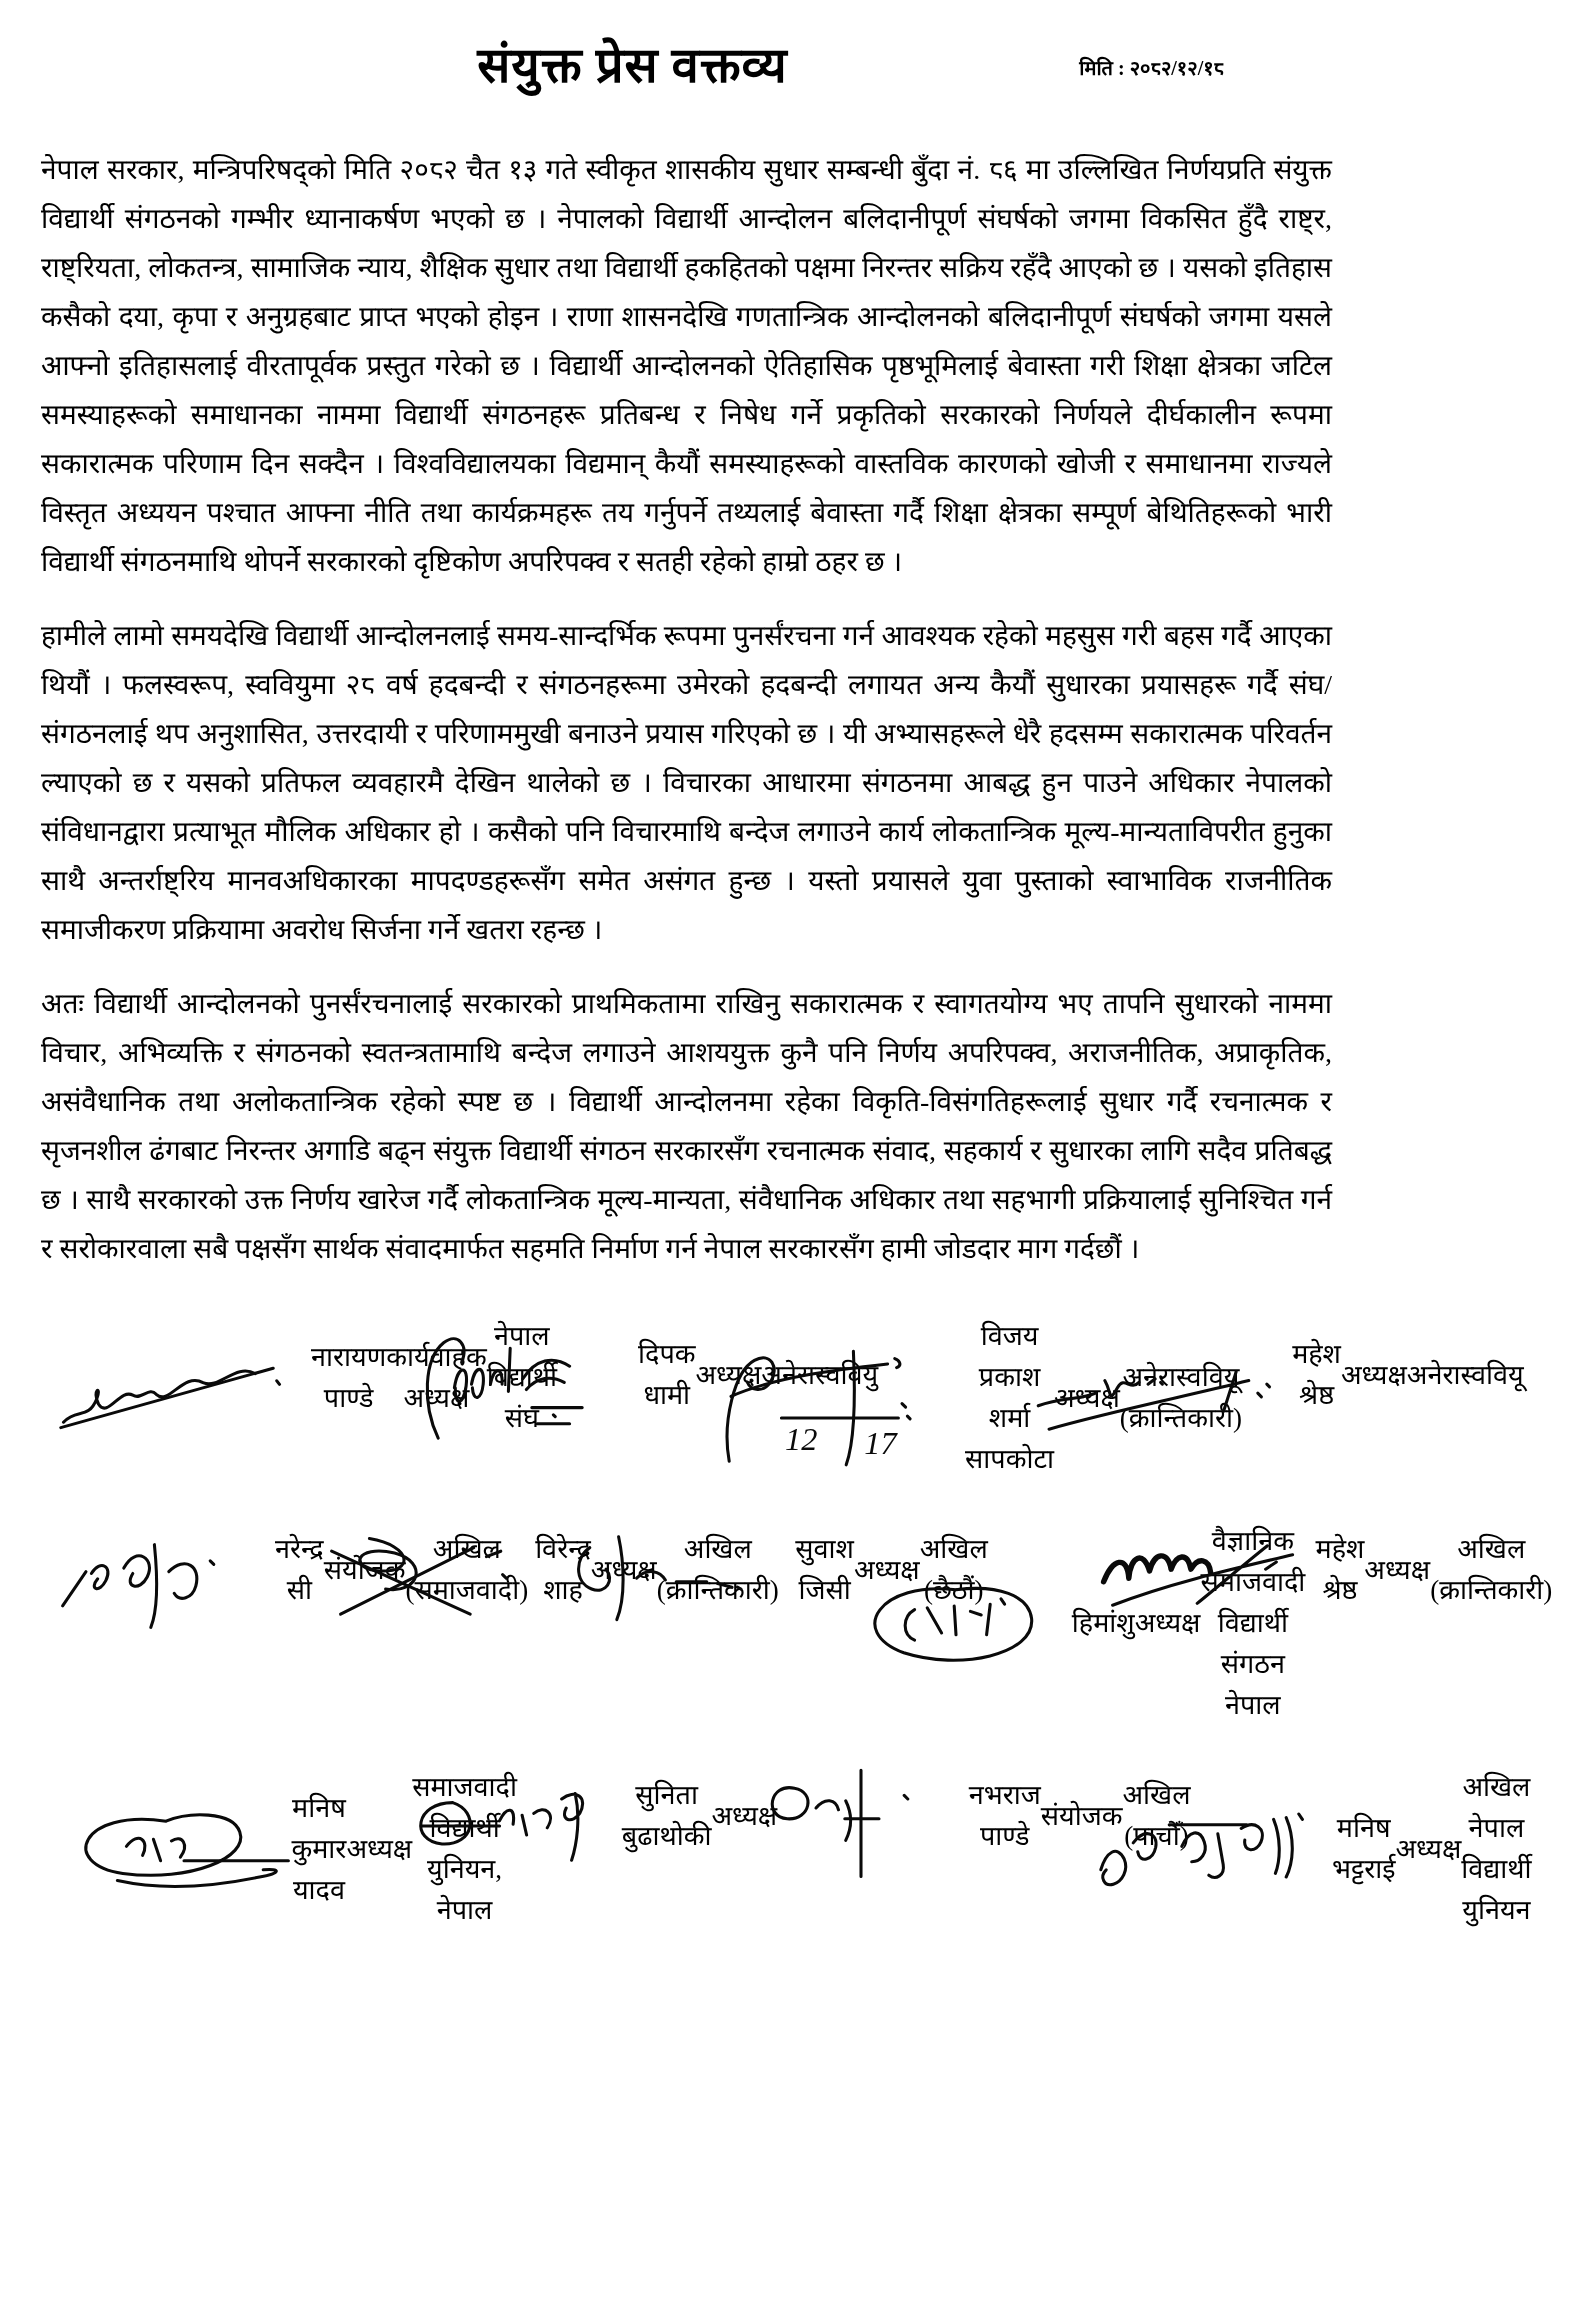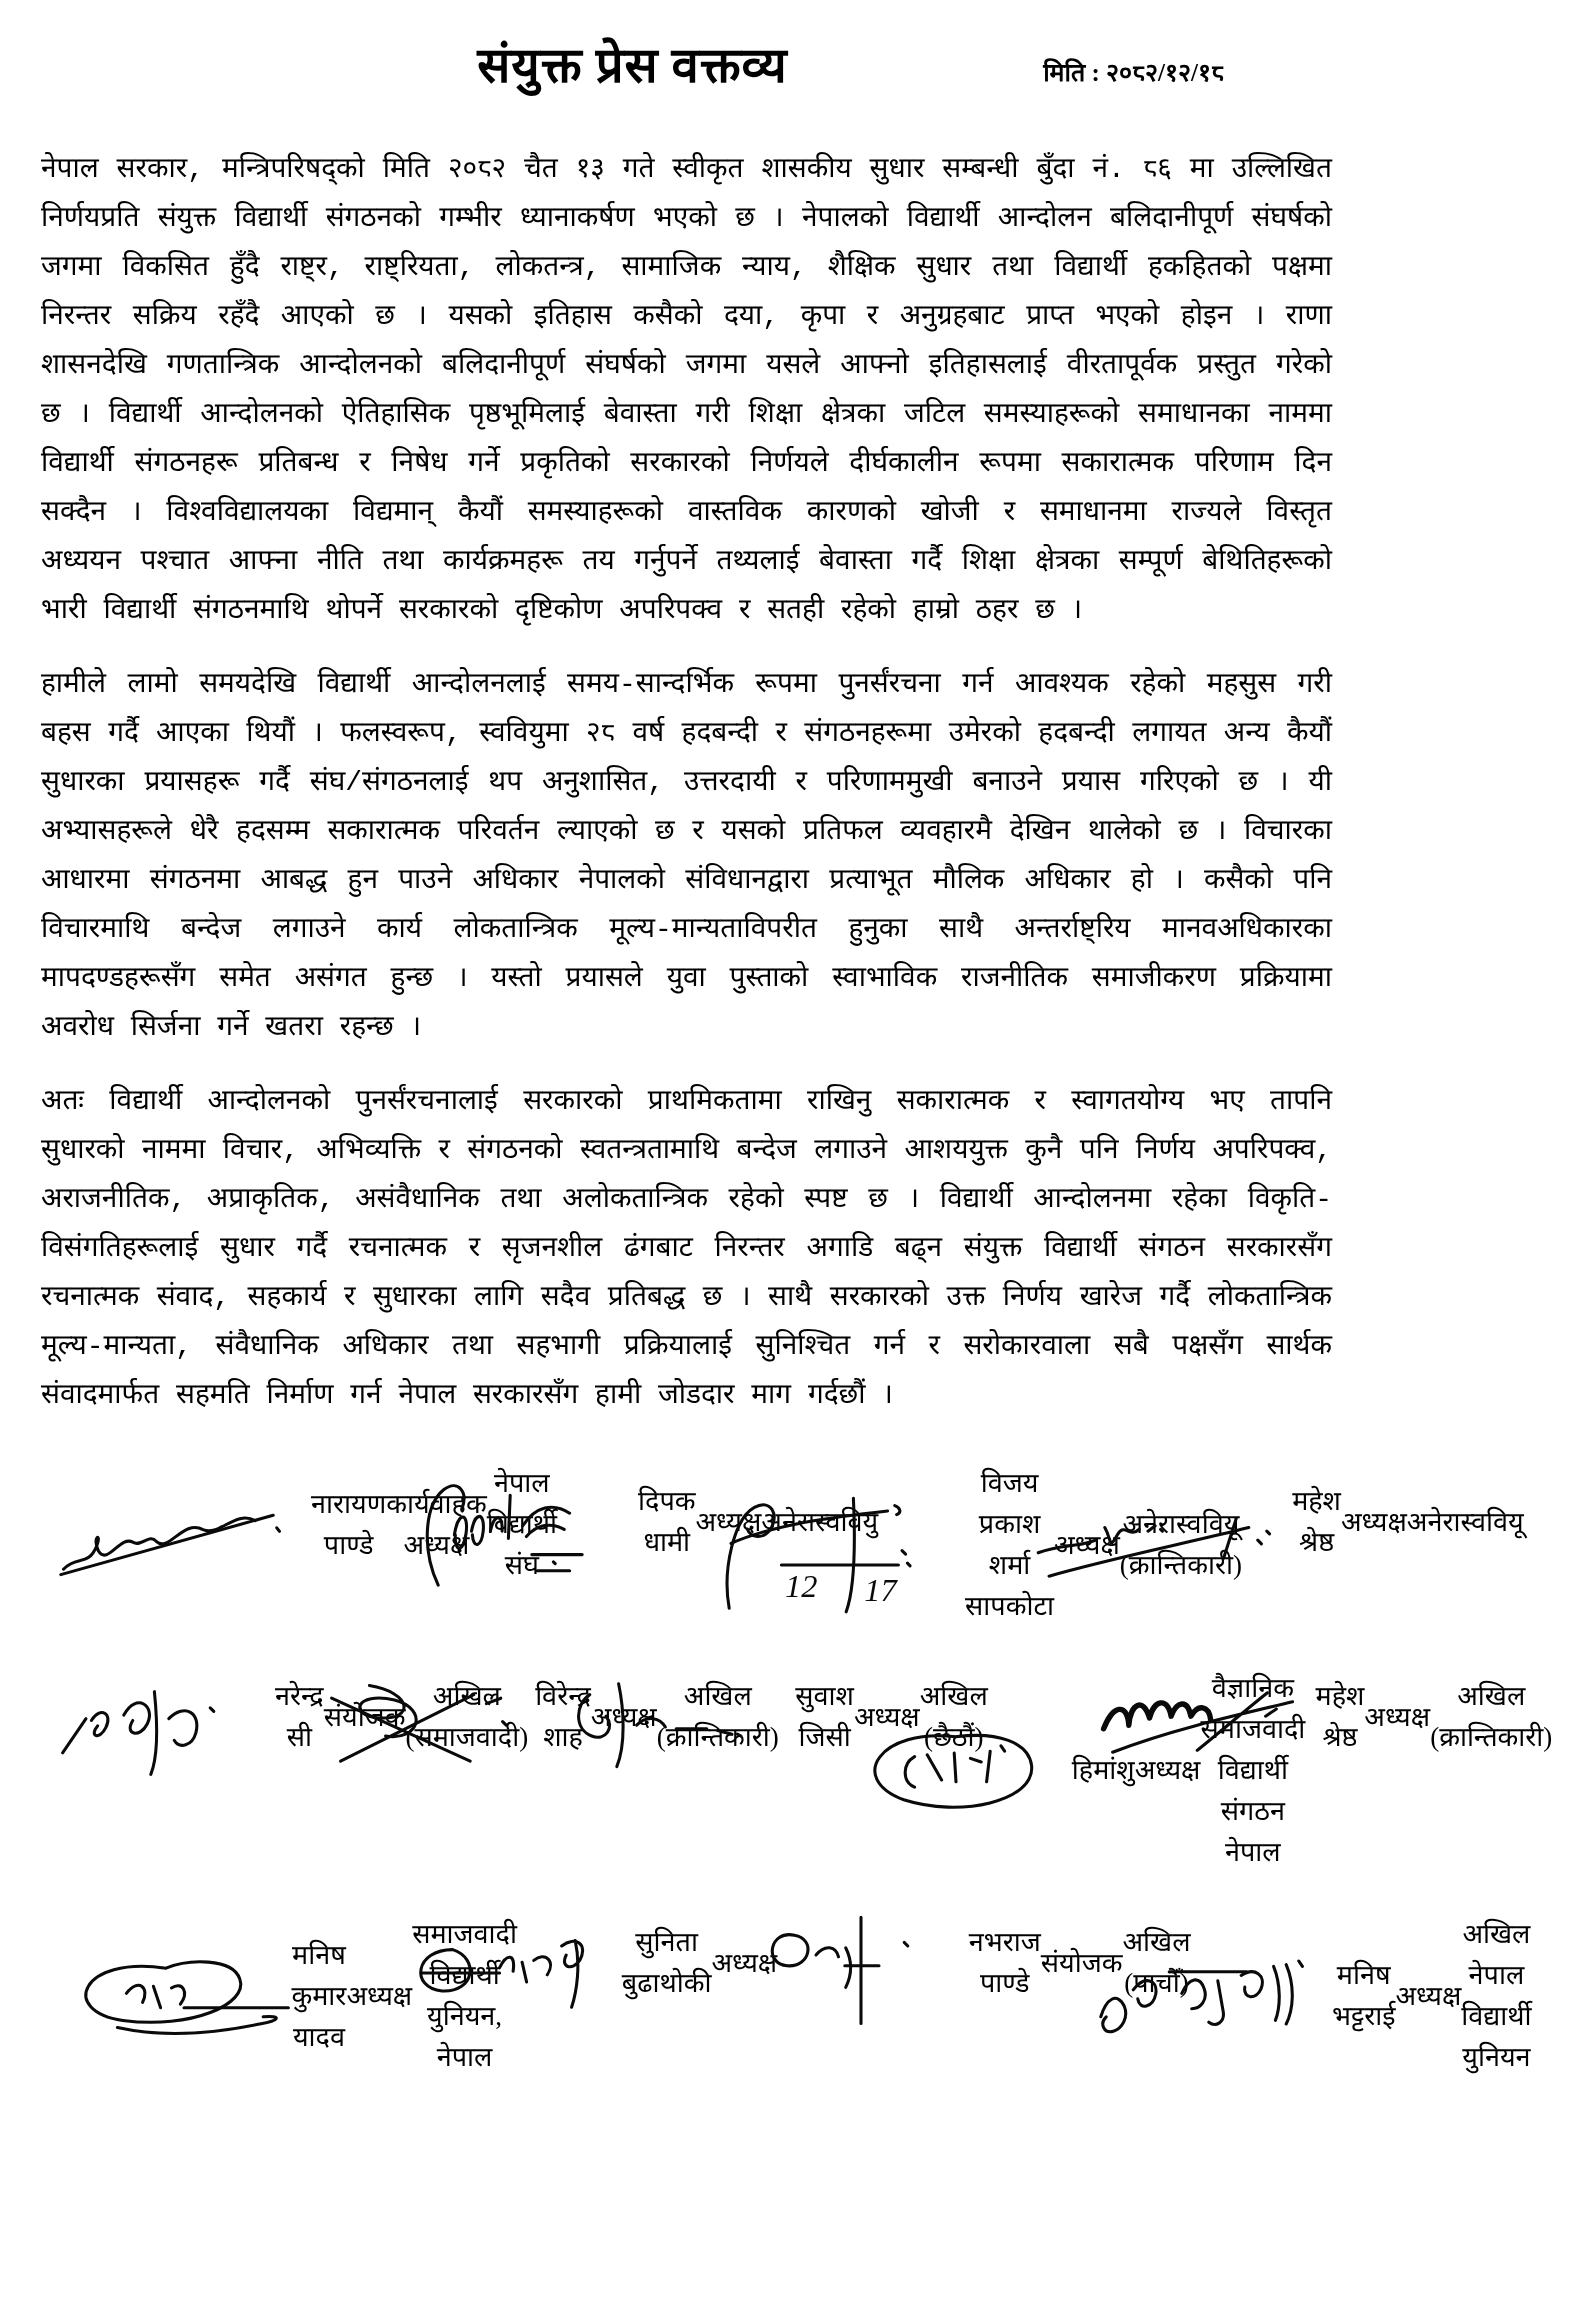--- a/index.html
+++ b/index.html
@@ -29,29 +29,28 @@
     text-align: center;
     transform: translateX(-54px);
     font-size: 49px;
     font-weight: bold;
     letter-spacing: 0.9px;
   }
   .doc-date {
     position: absolute;
     right: 108px;
     top: 29px;
-    font-size: 25px;
+    font-size: 20px;
     font-weight: bold;
   }
   .body-text p {
     font-size: 28px;
     line-height: 49px;
     text-align: justify;
     margin: 0 0 25px 0;
-    font-family: Liberation Mono, monospace;
   }
   .sig-section { margin-top: 43px; }
   .sig-row {
     display: flex;
     justify-content: space-between;
     align-items: flex-start;
   }
   .sig-row.cols4 .sig-block { width: 24%; }
   .sig-row.cols5 .sig-block { width: 19.4%; }
   .sig-row + .sig-row { margin-top: 41px; }

